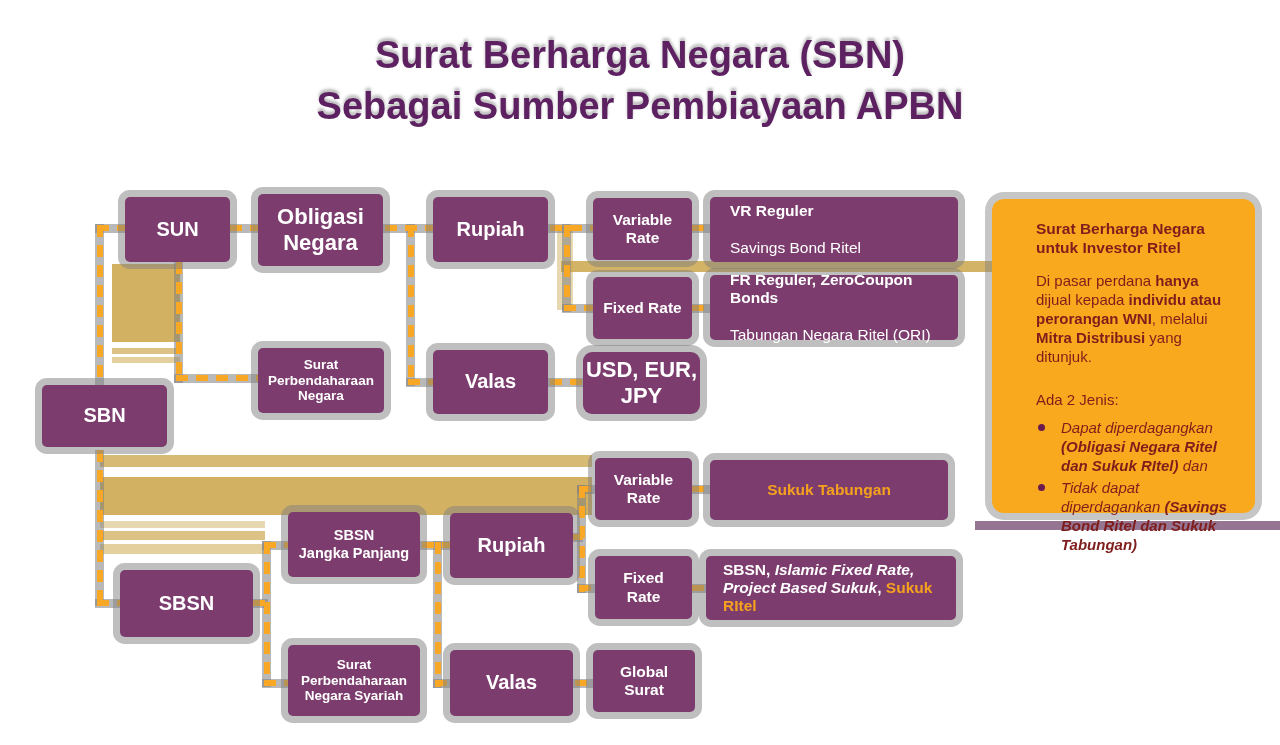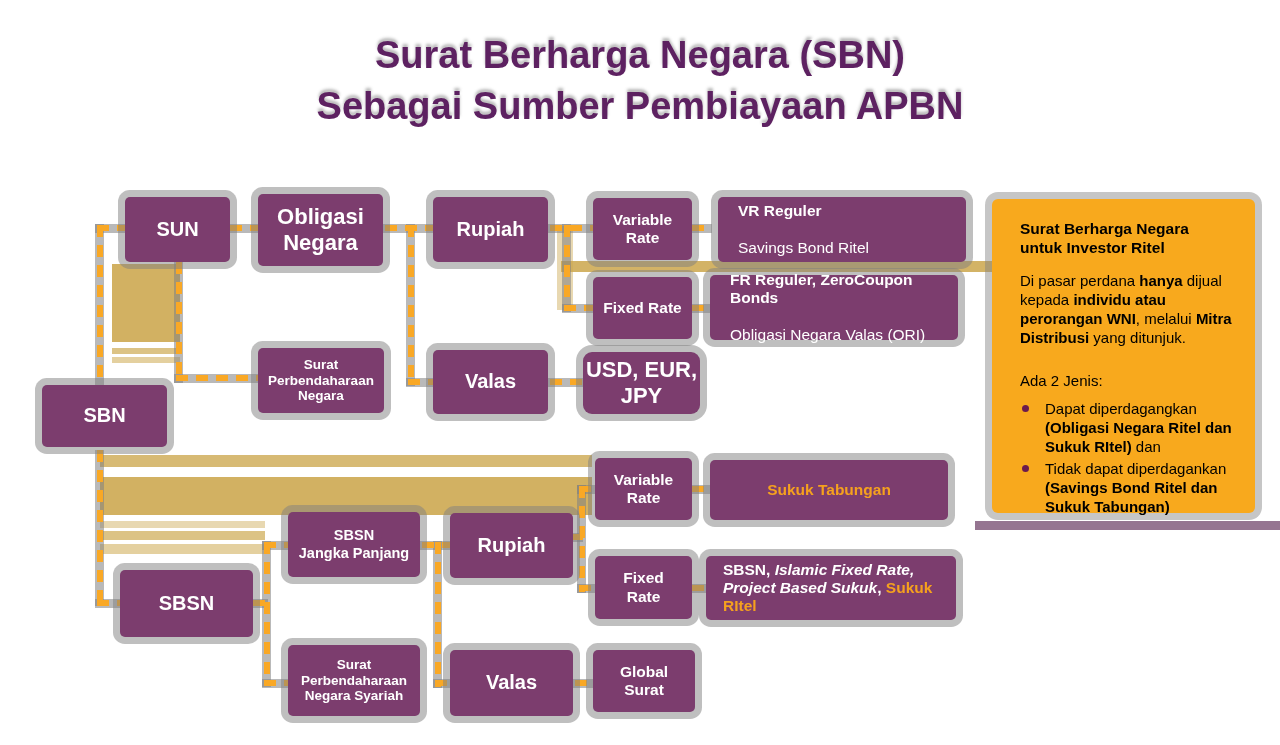--- a/index.html
+++ b/index.html
@@ -23,28 +23,28 @@
   
   .g{position:absolute;background:rgba(128,128,128,.55);z-index:2;}
   .dh{position:absolute;height:6px;z-index:3;
       background:repeating-linear-gradient(90deg,#F9A825 0 12px,rgba(0,0,0,0) 12px 20px);}
   .dv{position:absolute;width:6px;z-index:3;
       background:repeating-linear-gradient(180deg,#F9A825 0 12px,rgba(0,0,0,0) 12px 20px);}
   
   .tan{position:absolute;background:#CDA951;z-index:1;}
   
   .panel{position:absolute;left:992px;top:199px;width:263px;height:314px;z-index:4;
-         background:#F8A91D;border-radius:6px;box-shadow:0 0 0 7px rgba(128,128,128,.45);
-         box-sizing:border-box;padding:20px 22px 0 28px;color:#000000;
+         background:#F8A91D;border-radius:12px;box-shadow:0 0 0 7px rgba(128,128,128,.45);
+         box-sizing:border-box;padding:20px 22px 0 44px;color:#7f1d1d;
          font-size:15px;line-height:19px;}
   .panel b{font-weight:bold;}
   .panel .hd{font-weight:bold;font-size:15.5px;margin:0 0 14px 0;}
   .panel .para{margin:0 0 24px 0;}
   .panel .jenis{margin:16px 0 9px 0;}
-  .bullet{display:flex;margin:0 0 3px 0;}
+  .bullet{display:flex;margin:0 0 3px 0;font-style:italic;}
   .bullet .dot{width:7px;height:7px;border-radius:50%;background:#6B1B4E;flex:0 0 7px;
                margin:6px 16px 0 2px;}
   .pband{position:absolute;left:975px;top:521px;width:305px;height:9px;
          background:rgba(122,82,118,.8);z-index:1;}
 </style>
 </head>
 <body>
 
 <div id="stage">
 
@@ -146,27 +146,27 @@
   <div class="pbox fs20" style="left:433px;top:350px;width:115px;height:64px;">
     <span class="lbl">Valas</span>
     </div>
   <div class="pbox fs16" style="left:593px;top:198px;width:99px;height:62px;">
     <span class="lbl">Variable
 Rate</span>
     </div>
   <div class="pbox fs16" style="left:593px;top:277px;width:99px;height:62px;">
     <span class="lbl">Fixed Rate</span>
     </div>
-  <div class="pbox fs16 left" style="left:710px;top:197px;width:248px;height:65px;padding-left:20px;box-sizing:border-box;margin-left:8px;">
+  <div class="pbox fs16 left" style="left:710px;top:197px;width:248px;height:65px;padding-left:20px;box-sizing:border-box;">
     <span class="lbl"><span>VR Reguler</span><br>
       <span class="accent-light">Savings Bond Ritel</span></span>
     </div>
   <div class="pbox fs16 left" style="left:710px;top:275px;width:248px;height:65px;padding-left:20px;box-sizing:border-box;">
     <span class="lbl"><span>FR Reguler, ZeroCoupon Bonds</span><br>
-      <span class="accent-light">Obligasi Negara Valas (ORI)</span></span>
+      <span class="accent-light">Tabungan Negara Ritel (ORI)</span></span>
     </div>
   <div class="pbox fs19" style="left:583px;top:352px;width:117px;height:62px;border-radius:9px;">
     <span class="lbl">USD, EUR,
 JPY</span>
     </div>
 
   <div class="pbox fs20" style="left:120px;top:570px;width:133px;height:67px;">
     <span class="lbl">SBSN</span>
     </div>
   <div class="pbox fs13" style="left:288px;top:512px;width:132px;height:65px;">

